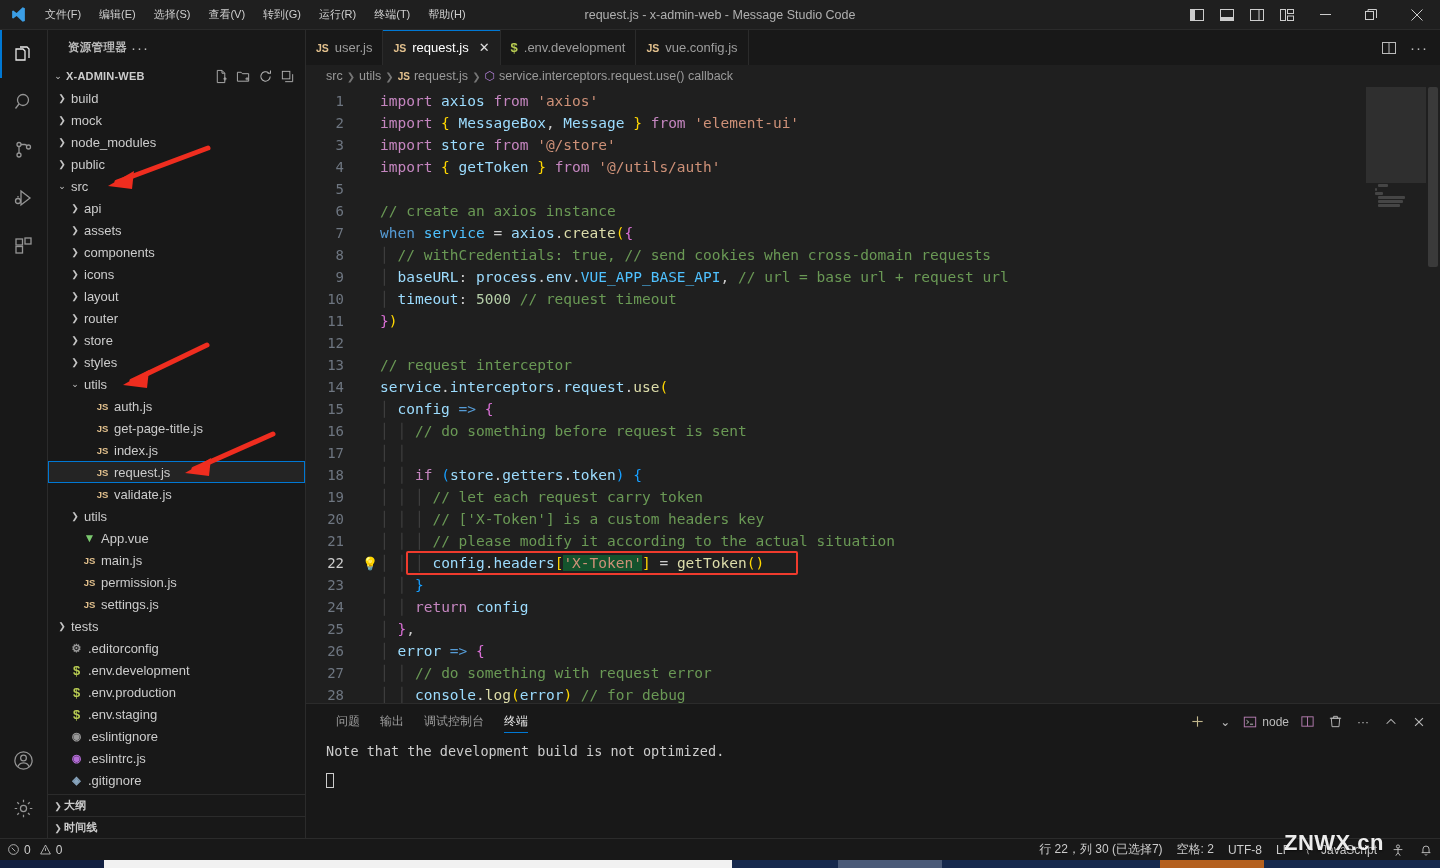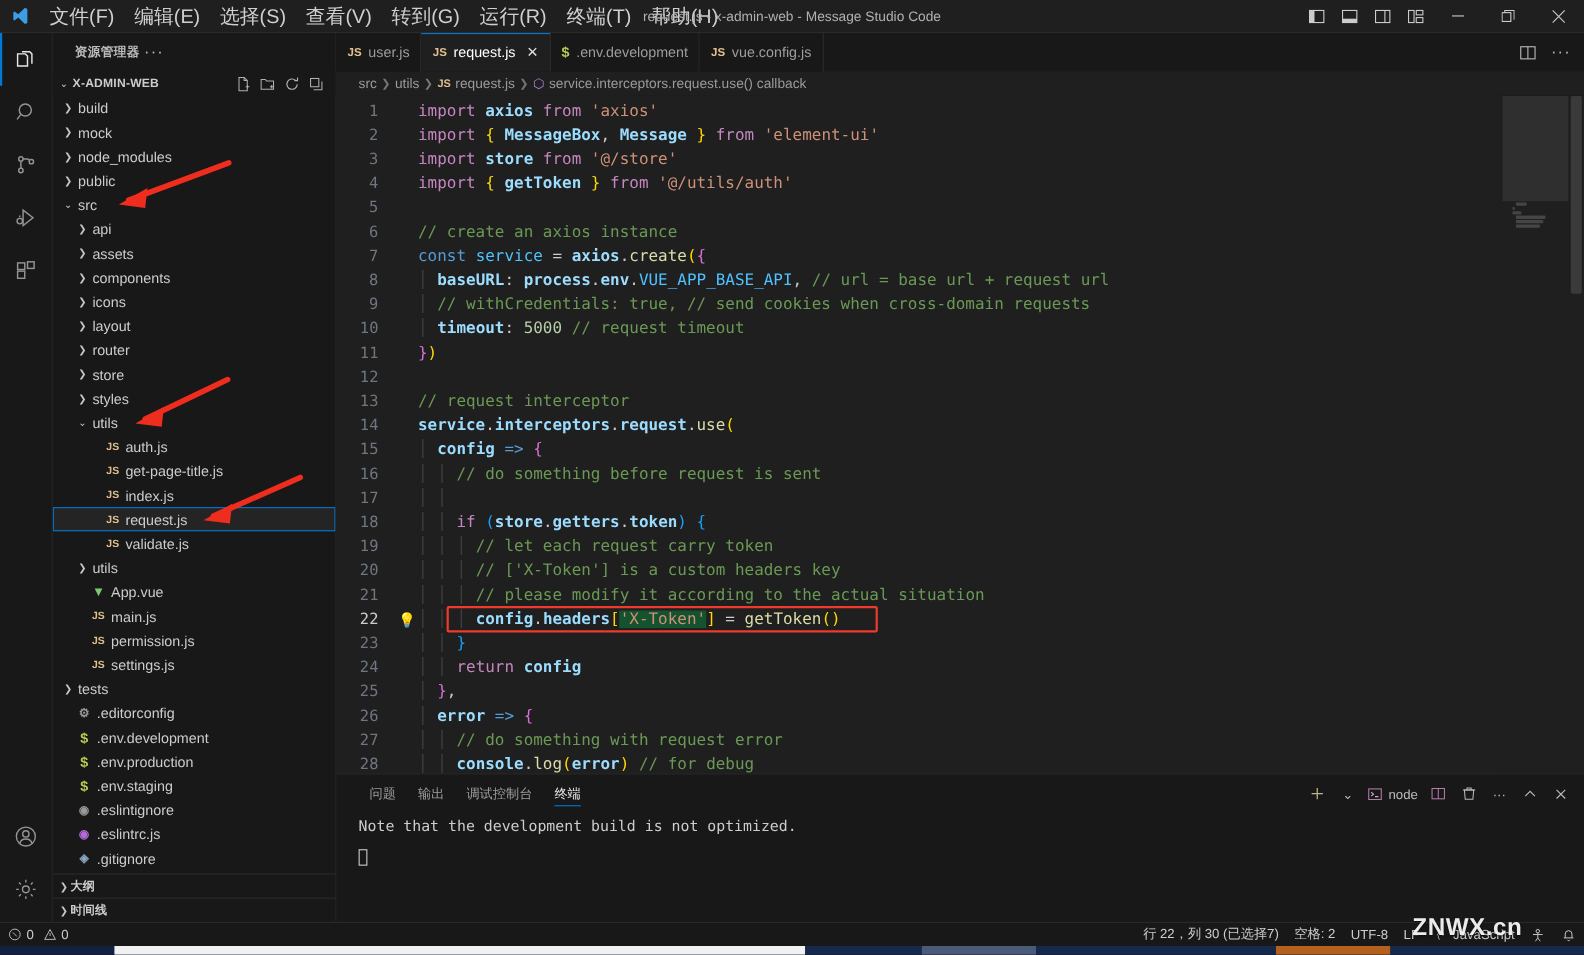--- a/index.html
+++ b/index.html
@@ -13,21 +13,21 @@
   #app { position: relative; width: 1440px; height: 868px; }
 
   
   .titlebar {
     height: 30px; background: #1f1f1f; display: flex; align-items: center;
     border-bottom: 1px solid #2b2b2b; position: relative;
   }
   .vscode-logo { width: 36px; display:flex; align-items:center; justify-content:center; }
   .menus { display: flex; align-items: center; gap: 0px; }
   .menu-item {
-    font-size: 18px; color: #cfcfcf; padding: 4px 9px; cursor: default;
+    font-size: 11px; color: #cfcfcf; padding: 4px 9px; cursor: default;
     white-space: nowrap;
   }
   .win-title {
     position: absolute; left: 0; right: 0; text-align: center;
     font-size: 12.5px; color: #b0b0b0; pointer-events: none;
   }
   .tb-right { margin-left: auto; display: flex; align-items: center; height: 30px; z-index:2; }
   .layout-btn { width: 30px; height: 30px; display: flex; align-items:center; justify-content:center; }
   .wctrl { width: 46px; height: 30px; display:flex; align-items:center; justify-content:center; }
 
@@ -108,21 +108,21 @@
   .codelines { flex:1; padding-top:3px; position:relative; min-width:0; }
   .cl { height:22px; line-height:22px; font-size:14.5px; white-space:pre; color:#cccccc; }
   .indentg { color:#404040; }
 
   
   .t-key   { color:#c586c0; }
   .t-kw2   { color:#569cd6; }
   .t-str   { color:#ce9178; }
   .t-com   { color:#6a9955; }
   .t-fn    { color:#dcdcaa; }
-  .t-var   { color:#9cdcfe;font-weight:bold; }
+  .t-var   { color:#9cdcfe; }
   .t-num   { color:#b5cea8; }
   .t-cst   { color:#4fc1ff; }
   .t-plain { color:#cccccc; }
   .t-br1   { color:#ffd700; }
   .t-br2   { color:#da70d6; }
   .t-br3   { color:#179fff; }
 
   .redbox {
     position:absolute; border:2px solid #ef3b2d; border-radius:2px;
     pointer-events:none;
@@ -632,23 +632,23 @@
               <div class="gl"></div>
               <div class="gl"></div>
             </div>
           <div class="codelines" id="codelines">
               <div class="cl"><span class="t-key">import </span><span class="t-var">axios</span><span class=""> </span><span class="t-key">from</span><span class=""> </span><span class="t-str">'axios'</span></div>
               <div class="cl"><span class="t-key">import </span><span class="t-br1">{</span><span class=""> </span><span class="t-var">MessageBox</span><span class="t-plain">, </span><span class="t-var">Message</span><span class=""> </span><span class="t-br1">}</span><span class=""> </span><span class="t-key">from</span><span class=""> </span><span class="t-str">'element-ui'</span></div>
               <div class="cl"><span class="t-key">import </span><span class="t-var">store</span><span class=""> </span><span class="t-key">from</span><span class=""> </span><span class="t-str">'@/store'</span></div>
               <div class="cl"><span class="t-key">import </span><span class="t-br1">{</span><span class=""> </span><span class="t-var">getToken</span><span class=""> </span><span class="t-br1">}</span><span class=""> </span><span class="t-key">from</span><span class=""> </span><span class="t-str">'@/utils/auth'</span></div>
               <div class="cl">&nbsp;</div>
               <div class="cl"><span class="t-com">// create an axios instance</span></div>
-              <div class="cl"><span class="t-kw2">const</span><span class=""> </span><span class="t-cst">service</span><span class=""> </span><span class="t-plain">=</span><span class=""> </span><span class="t-var">axios</span><span class="t-plain">.</span><span class="t-fn">create</span><span class="t-br1">(</span><span class="t-br2">{</span></div>
+              <div class="cl"><span class="t-kw2">when</span><span class=""> </span><span class="t-cst">service</span><span class=""> </span><span class="t-plain">=</span><span class=""> </span><span class="t-var">axios</span><span class="t-plain">.</span><span class="t-fn">create</span><span class="t-br1">(</span><span class="t-br2">{</span></div>
+              <div class="cl"><span class="indentg">│</span>&nbsp;<span class="t-com">// withCredentials: true, // send cookies when cross-domain requests</span></div>
               <div class="cl"><span class="indentg">│</span>&nbsp;<span class="t-var">baseURL</span><span class="t-plain">: </span><span class="t-var">process</span><span class="t-plain">.</span><span class="t-var">env</span><span class="t-plain">.</span><span class="t-cst">VUE_APP_BASE_API</span><span class="t-plain">, </span><span class="t-com">// url = base url + request url</span></div>
-              <div class="cl"><span class="indentg">│</span>&nbsp;<span class="t-com">// withCredentials: true, // send cookies when cross-domain requests</span></div>
               <div class="cl"><span class="indentg">│</span>&nbsp;<span class="t-var">timeout</span><span class="t-plain">: </span><span class="t-num">5000</span><span class=""> </span><span class="t-com">// request timeout</span></div>
               <div class="cl"><span class="t-br2">}</span><span class="t-br1">)</span></div>
               <div class="cl">&nbsp;</div>
               <div class="cl"><span class="t-com">// request interceptor</span></div>
               <div class="cl"><span class="t-var">service</span><span class="t-plain">.</span><span class="t-var">interceptors</span><span class="t-plain">.</span><span class="t-var">request</span><span class="t-plain">.</span><span class="t-fn">use</span><span class="t-br1">(</span></div>
               <div class="cl"><span class="indentg">│</span>&nbsp;<span class="t-var">config</span><span class=""> </span><span class="t-kw2">=&gt;</span><span class=""> </span><span class="t-br2">{</span></div>
               <div class="cl"><span class="indentg">│</span>&nbsp;<span class="indentg">│</span>&nbsp;<span class="t-com">// do something before request is sent</span></div>
               <div class="cl"><span class="indentg">│</span>&nbsp;<span class="indentg">│</span>&nbsp;</div>
               <div class="cl"><span class="indentg">│</span>&nbsp;<span class="indentg">│</span>&nbsp;<span class="t-key">if</span><span class=""> </span><span class="t-br3">(</span><span class="t-var">store</span><span class="t-plain">.</span><span class="t-var">getters</span><span class="t-plain">.</span><span class="t-var">token</span><span class="t-br3">)</span><span class=""> </span><span class="t-br3">{</span></div>
               <div class="cl"><span class="indentg">│</span>&nbsp;<span class="indentg">│</span>&nbsp;<span class="indentg">│</span>&nbsp;<span class="t-com">// let each request carry token</span></div>

